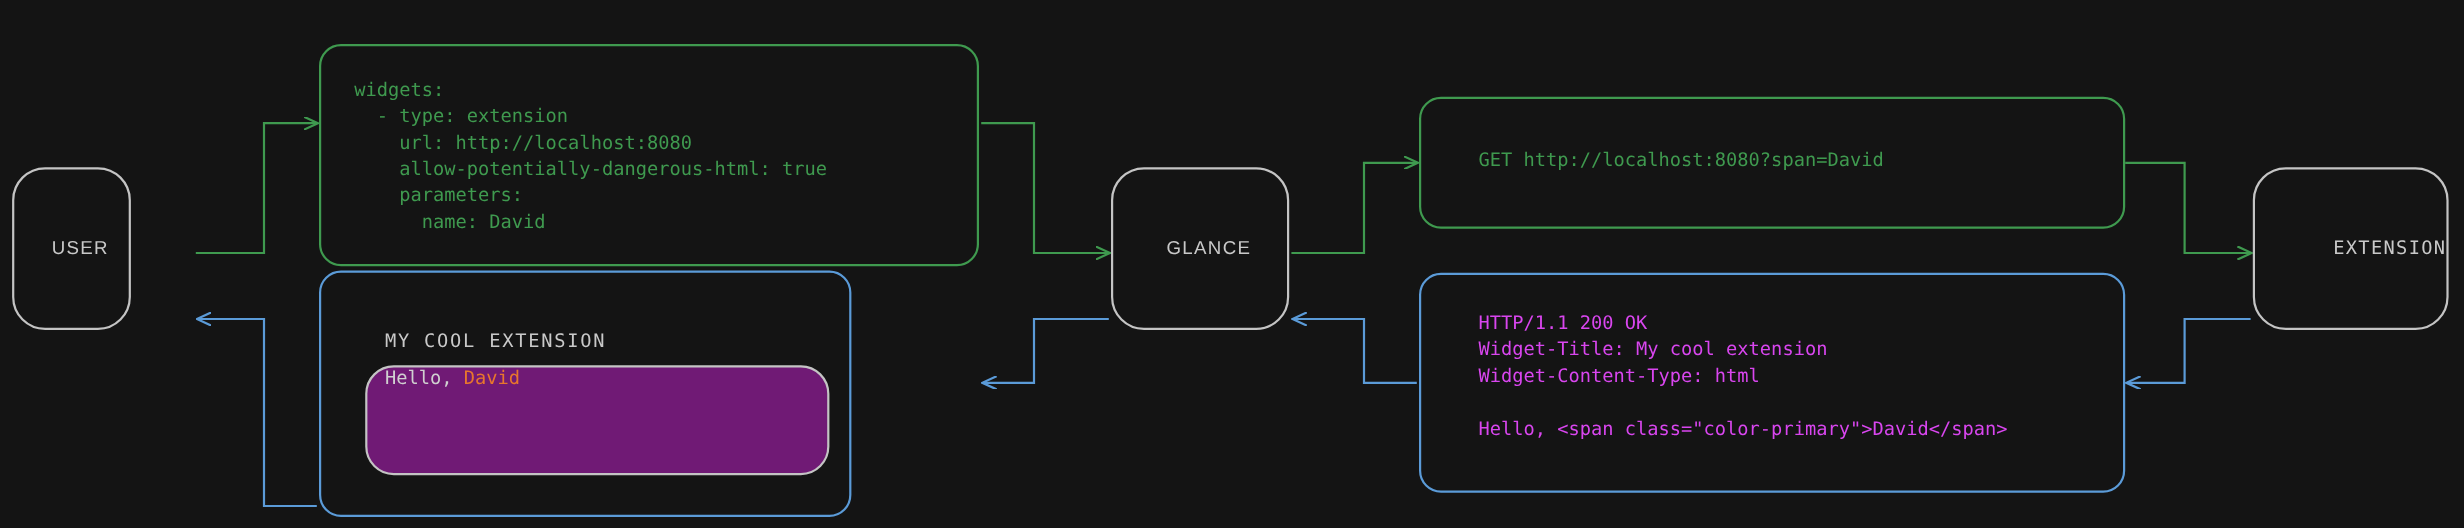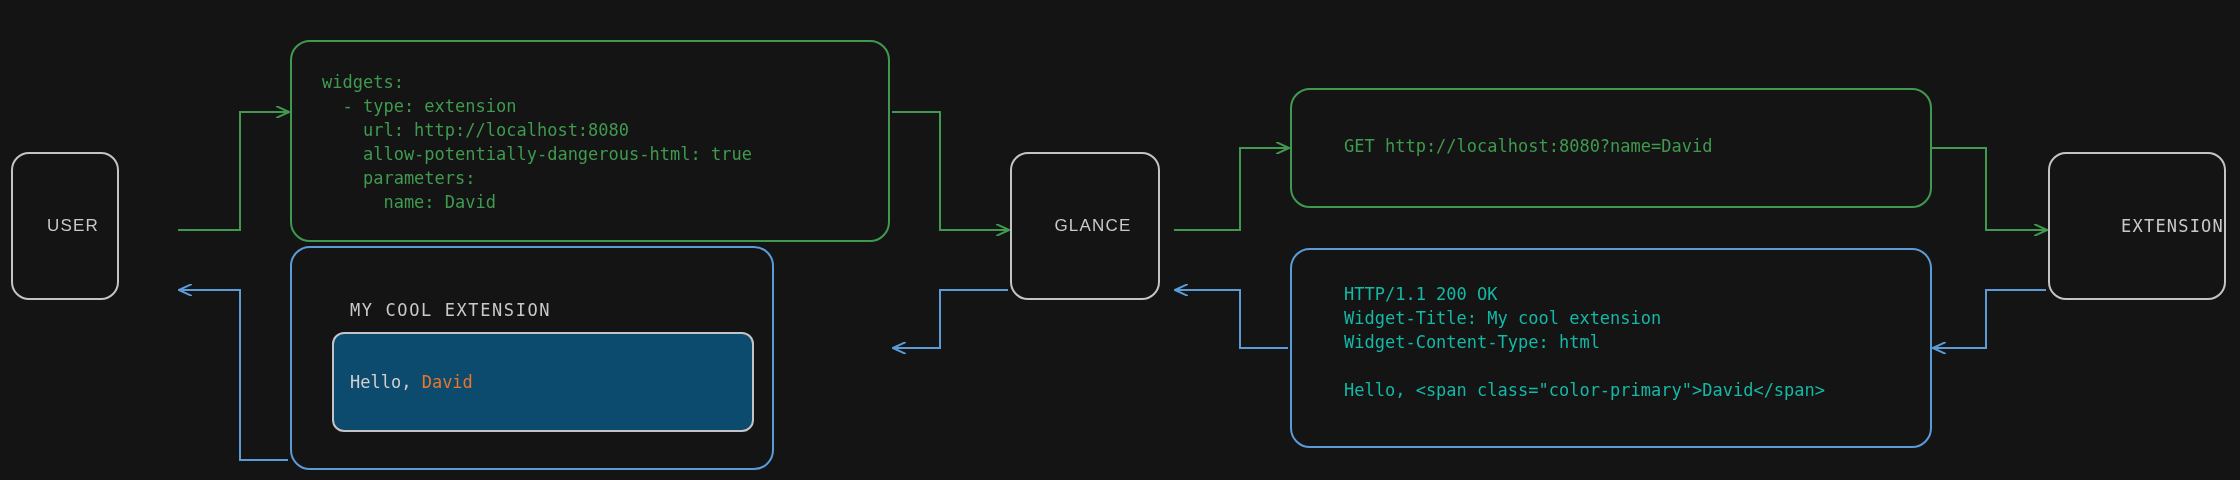--- a/index.html
+++ b/index.html
@@ -4,21 +4,21 @@
 <style>
   html,body{margin:0;padding:0;background:#141414;}
   body{
     width:2240px;height:480px;overflow:hidden;position:relative;
     font-family:"DejaVu Sans Mono","Liberation Mono",monospace;
   }
   #stage{position:absolute;left:0;top:0;width:2240px;height:480px;}
   #wires{position:absolute;left:0;top:0;width:2240px;height:480px;pointer-events:none;}
 
   .node{
-    position:absolute;border:2px solid #c4c4c4;border-radius:18px;
+    position:absolute;border:2px solid #c4c4c4;border-radius:30px;
     background:#141414;display:flex;align-items:center;justify-content:center;
     box-sizing:border-box;
     padding-left:16px;
   }
   .node .lbl{
     color:#c9c9c9;font-size:17px;letter-spacing:1.2px;
   }
   .node.sans .lbl{font-family:"Liberation Sans","DejaVu Sans",sans-serif;}
   .node.mono .lbl{font-family:"DejaVu Sans Mono","Liberation Mono",monospace;}
 
@@ -27,29 +27,29 @@
     box-sizing:border-box;
   }
   .panel.green{border-color:#3f9a4f;}
   .panel.blue{border-color:#5b9bd8;}
 
   pre.code{
     margin:0;white-space:pre;font-size:17px;line-height:24px;
     font-family:"DejaVu Sans Mono","Liberation Mono",monospace;
   }
   pre.code.green{color:#3f9a4f;}
-  pre.code.blue{color:#14b8a6;}
+  pre.code.blue{color:#d946ef;}
 
   .widget-title{
     color:#c9c9c9;font-size:17px;letter-spacing:1.6px;
     font-family:"DejaVu Sans Mono","Liberation Mono",monospace;
   }
   .inner-box{
-    position:absolute;border:2px solid #c4c4c4;border-radius:12px;
-    background:#0c4a6e;box-sizing:border-box;display:flex;align-items:center;
+    position:absolute;border:2px solid #c4c4c4;border-radius:26px;
+    background:#701a75;box-sizing:border-box;display:flex;align-items:flex-start;
   }
   .inner-text{
     padding-left:16px;font-size:17px;color:#d0d0d0;
     font-family:"DejaVu Sans Mono","Liberation Mono",monospace;
   }
   .accent{color:#e8762c;}
 </style>
 </head>
 <body>
 
@@ -95,39 +95,39 @@
 
     <g>
       <path d="M288,460 L240,460 L240,290 L180,290" fill="none" stroke="#5b9bd8" stroke-width="2" marker-end="url(#ahb)"></path>
     </g>
   </svg>
 
   <div class="node sans" style="left:11px;top:152px;width:108px;height:148px;">
     <span class="lbl">USER</span>
   </div>
 
-  <div class="node sans" style="left:1010px;top:152px;width:150px;height:148px;">
+  <div class="node sans" style="left:1010px;top:152px;width:162px;height:148px;">
     <span class="lbl">GLANCE</span>
   </div>
 
   <div class="node mono" style="left:2048px;top:152px;width:178px;height:148px;justify-content:flex-end;">
     <span class="lbl">EXTENSION</span>
   </div>
 
   <div class="panel green" style="left:290px;top:8px;width:600px;height:202px;margin-top:32px;">
     <pre class="code green" style="position:absolute;left:30px;top:28px;">widgets:
   - type: extension
     url: http://localhost:8080
     allow-potentially-dangerous-html: true
     parameters:
       name: David</pre>
   </div>
 
   <div class="panel green" style="left:1290px;top:88px;width:642px;height:120px;">
-    <pre class="code green" style="position:absolute;left:52px;top:44px;">GET http://localhost:8080?name=David</pre>
+    <pre class="code green" style="position:absolute;left:52px;top:44px;">GET http://localhost:8080?span=David</pre>
   </div>
 
   <div class="panel blue" style="left:1290px;top:248px;width:642px;height:200px;">
     <pre class="code blue" style="position:absolute;left:52px;top:32px;">HTTP/1.1 200 OK
 Widget-Title: My cool extension
 Widget-Content-Type: html
 
 Hello, &lt;span class="color-primary"&gt;David&lt;/span&gt;</pre>
   </div>
 

